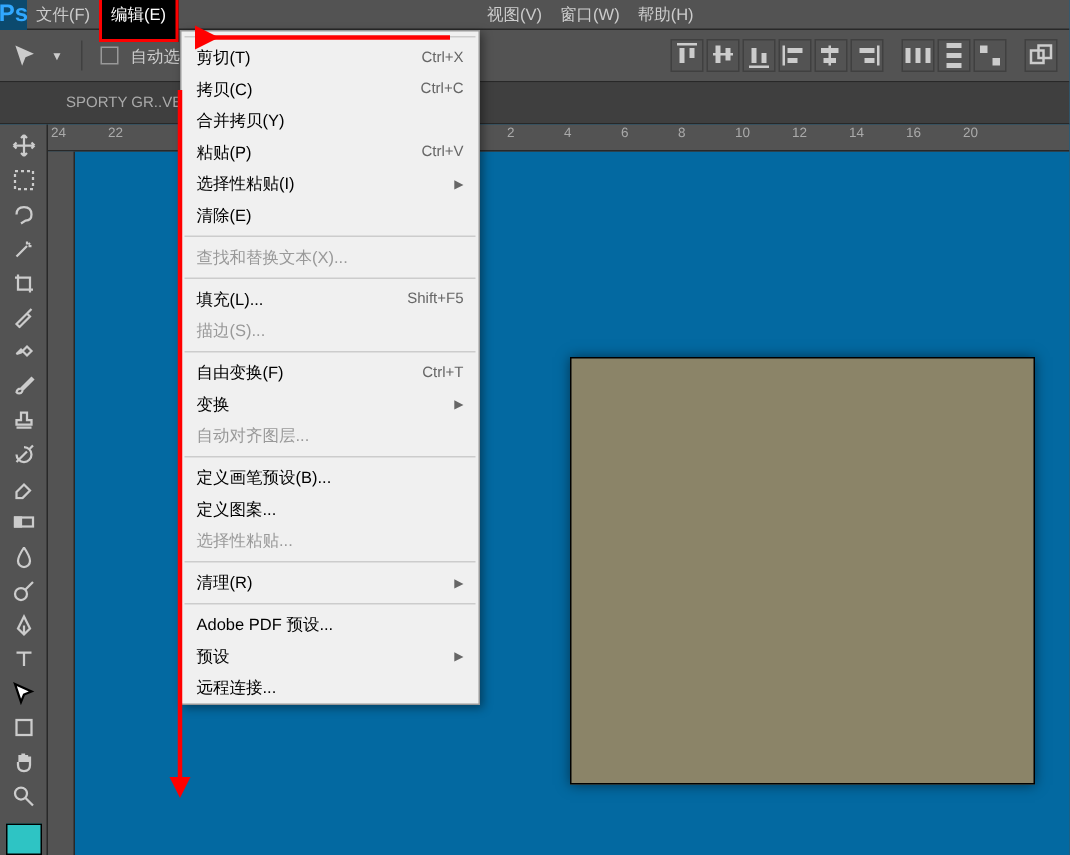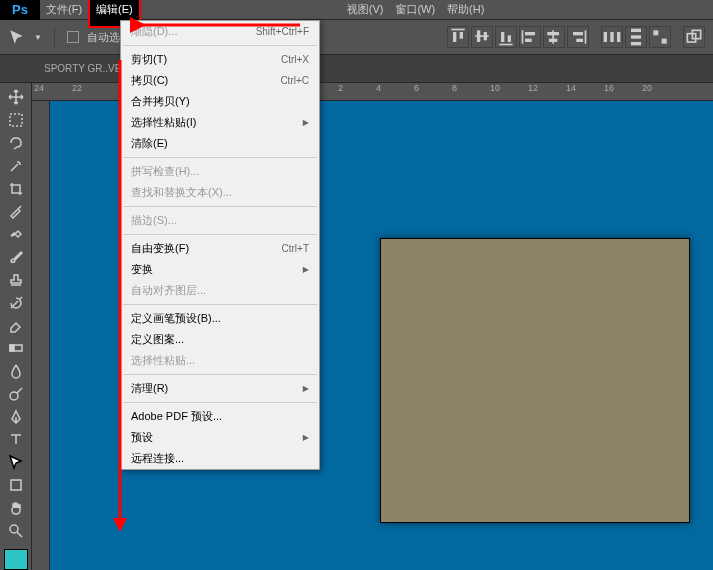--- a/index.html
+++ b/index.html
@@ -1,18 +1,18 @@
 <!DOCTYPE html>
 <html><head>
 <meta charset="utf-8">
 <style>
 *{margin:0;padding:0;box-sizing:border-box;font-family:"Microsoft YaHei",sans-serif;font-size:11px}
 body{background:#535353;color:#ccc;width:713px;height:570px;overflow:hidden;position:relative}
 .menubar{height:20px;background:#535353;display:flex;align-items:center;border-bottom:1px solid #282828}
-.ps-logo{width:40px;height:20px;background:#000000;color:#31a8ff;display:flex;align-items:center;justify-content:center;font-weight:bold;font-size:13px}
+.ps-logo{width:18px;height:20px;background:#0c4a6e;color:#31a8ff;display:flex;align-items:center;justify-content:center;font-weight:bold;font-size:16px}
 .menu-item{padding:0 6px;height:36px;display:flex;align-items:center;cursor:default}
 .menu-item.active{background:#000000;color:#fff;border:2px solid #ff0000;box-sizing:border-box}
 .toolbar{height:35px;background:#535353;border-bottom:1px solid #282828;display:flex;align-items:center;padding:0 8px;gap:8px}
 .move-icon{width:18px;height:18px;display:flex;align-items:center;justify-content:center}
 .checkbox{width:12px;height:12px;border:1px solid #999;display:inline-block;vertical-align:middle}
 .toolbar-sep{width:1px;height:20px;background:#404040;margin:0 4px}
 .align-icons{display:flex;gap:2px}
 .align-icon{width:22px;height:22px;border:1px solid #404040;display:flex;align-items:center;justify-content:center}
 .tabbar{height:28px;background:#3f3f3f;border-bottom:1px solid #282828;display:flex;align-items:center;padding-left:32px}
 .doc-tab{padding:0 12px;color:#aaa;font-size:10px}
@@ -260,55 +260,55 @@
       <div class="ruler-mark">12</div>
     <div class="ruler-mark">14</div>
       <div class="ruler-mark">16</div>
     <div class="ruler-mark">20</div>
   </div>
   <div class="ruler-v"></div>
   <div class="canvas"></div>
 </div>
 
 <div class="dropdown" id="dd">
-    <div class="dd-item disabled">
-      <span>渐隐(D)...</span>
-      <span class="dd-shortcut">Shift+Ctrl+F</span>
-    </div>
     <div class="dd-sep"></div>
     <div class="dd-item">
       <span>剪切(T)</span>
       <span class="dd-shortcut">Ctrl+X</span>
     </div>
     <div class="dd-item">
       <span>拷贝(C)</span>
       <span class="dd-shortcut">Ctrl+C</span>
     </div>
     <div class="dd-item">
       <span>合并拷贝(Y)</span>
       <span class="dd-shortcut"></span>
     </div>
     <div class="dd-item">
+      <span>粘贴(P)</span>
+      <span class="dd-shortcut">Ctrl+V</span>
+    </div>
+    <div class="dd-item">
       <span>选择性粘贴(I)</span>
       <span class="dd-shortcut arrow-sub">▶</span>
     </div>
     <div class="dd-item">
       <span>清除(E)</span>
       <span class="dd-shortcut"></span>
     </div>
     <div class="dd-sep"></div>
     <div class="dd-item disabled">
-      <span>拼写检查(H)...</span>
-      <span class="dd-shortcut"></span>
-    </div>
-    <div class="dd-item disabled">
       <span>查找和替换文本(X)...</span>
       <span class="dd-shortcut"></span>
     </div>
     <div class="dd-sep"></div>
+    <div class="dd-item">
+      <span>填充(L)...</span>
+      <span class="dd-shortcut">Shift+F5</span>
+    </div>
     <div class="dd-item disabled">
       <span>描边(S)...</span>
       <span class="dd-shortcut"></span>
     </div>
     <div class="dd-sep"></div>
     <div class="dd-item">
       <span>自由变换(F)</span>
       <span class="dd-shortcut">Ctrl+T</span>
     </div>
     <div class="dd-item">

